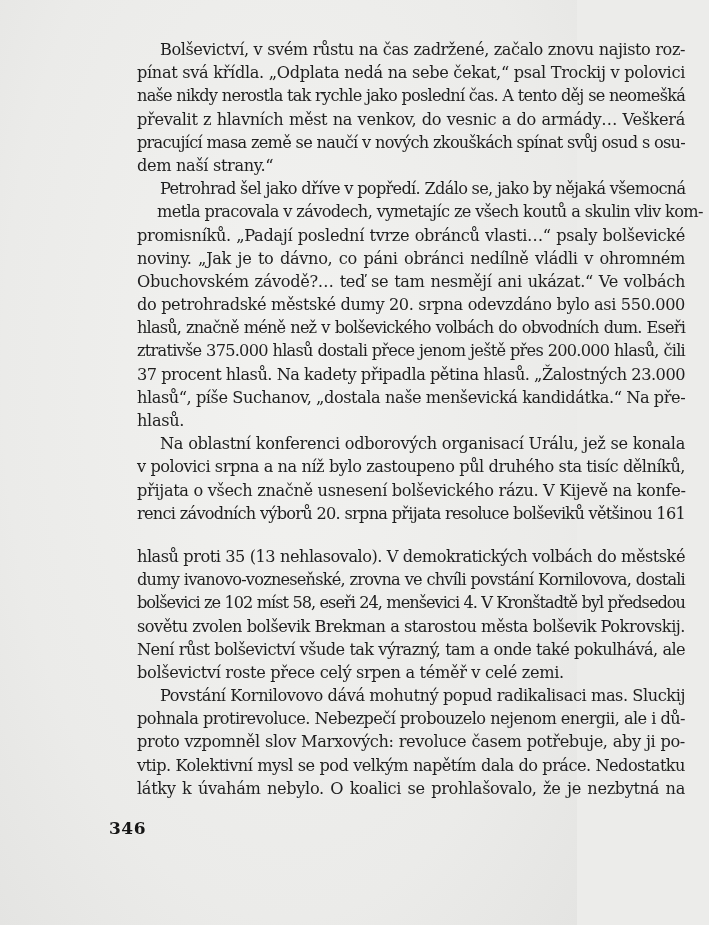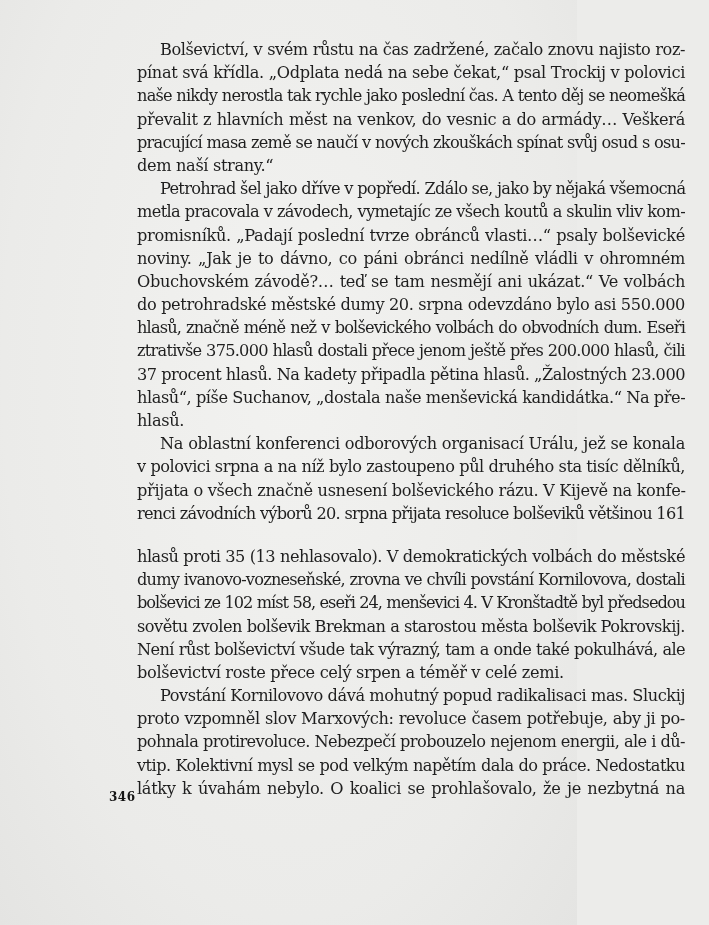--- a/index.html
+++ b/index.html
@@ -41,24 +41,24 @@
   }
   .line.last {
     text-align-last: left;
   }
   .line.indent {
     padding-left: 23px;
   }
   .page-number {
     position: absolute;
     left: 109px;
-    top: 790px;
+    top: 818px;
     font-family: "DejaVu Serif", "Liberation Serif", serif;
     font-weight: bold;
-    font-size: 12px;
+    font-size: 17px;
     color: #151515;
     letter-spacing: 0.5px;
   }
 </style>
 </head>
 <body>
 
 <div class="page">
   <div class="text-block">
 
@@ -66,21 +66,21 @@
       <span class="line indent" style="letter-spacing: -0.45px;">Bolševictví, v svém růstu na čas zadržené, začalo znovu najisto roz-</span>
       <span class="line">pínat svá křídla. „Odplata nedá na sebe čekat,“ psal Trockij v polovici</span>
       <span class="line" style="letter-spacing: -0.8px;">naše nikdy nerostla tak rychle jako poslední čas. A tento děj se neomešká</span>
       <span class="line">převalit z hlavních měst na venkov, do vesnic a do armády… Veškerá</span>
       <span class="line" style="letter-spacing: -0.75px;">pracující masa země se naučí v nových zkouškách spínat svůj osud s osu-</span>
       <span class="line last">dem naší strany.“</span>
     </div>
 
     <div>
       <span class="line indent" style="letter-spacing: -0.7px;">Petrohrad šel jako dříve v popředí. Zdálo se, jako by nějaká všemocná</span>
-      <span class="line" style="letter-spacing: -0.65px;">metla pracovala v závodech, vymetajíc ze všech koutů a skulin vliv kom-</span>
+      <span class="line" style="letter-spacing: -0.65px; margin-left: 20px;">metla pracovala v závodech, vymetajíc ze všech koutů a skulin vliv kom-</span>
       <span class="line">promisníků. „Padají poslední tvrze obránců vlasti…“ psaly bolševické</span>
       <span class="line">noviny. „Jak je to dávno, co páni obránci nedílně vládli v ohromném</span>
       <span class="line">Obuchovském závodě?… teď se tam nesmějí ani ukázat.“ Ve volbách</span>
       <span class="line" style="letter-spacing: -0.4px;">do petrohradské městské dumy 20. srpna odevzdáno bylo asi 550.000</span>
       <span class="line" style="letter-spacing: -0.85px;">hlasů, značně méně než v bolševického volbách do obvodních dum. Eseři</span>
       <span class="line" style="letter-spacing: -0.75px;">ztrativše 375.000 hlasů dostali přece jenom ještě přes 200.000 hlasů, čili</span>
       <span class="line" style="letter-spacing: -0.5px;">37 procent hlasů. Na kadety připadla pětina hlasů. „Žalostných 23.000</span>
       <span class="line" style="letter-spacing: -0.45px;">hlasů“, píše Suchanov, „dostala naše menševická kandidátka.“ Na pře-</span>
       <span class="line last">hlasů.</span>
     </div>
@@ -93,22 +93,22 @@
       <span class="line" style="letter-spacing: -0.5px; margin-top: 20px;">hlasů proti 35 (13 nehlasovalo). V demokratických volbách do městské</span>
       <span class="line" style="letter-spacing: -0.8px;">dumy ivanovo-vozneseňské, zrovna ve chvíli povstání Kornilovova, dostali</span>
       <span class="line" style="letter-spacing: -1px;">bolševici ze 102 míst 58, eseři 24, menševici 4. V Kronštadtě byl předsedou</span>
       <span class="line" style="letter-spacing: -0.5px;">sovětu zvolen bolševik Brekman a starostou města bolševik Pokrovskij.</span>
       <span class="line" style="letter-spacing: -0.6px;">Není růst bolševictví všude tak výrazný, tam a onde také pokulhává, ale</span>
       <span class="line last">bolševictví roste přece celý srpen a téměř v celé zemi.</span>
     </div>
 
     <div>
       <span class="line indent" style="letter-spacing: -0.45px;">Povstání Kornilovovo dává mohutný popud radikalisaci mas. Sluckij</span>
+      <span class="line" style="letter-spacing: -0.6px;">pohnala protirevoluce. Nebezpečí probouzelo nejenom energii, ale i dů-</span>
       <span class="line">proto vzpomněl slov Marxových: revoluce časem potřebuje, aby ji po-</span>
-      <span class="line" style="letter-spacing: -0.6px;">pohnala protirevoluce. Nebezpečí probouzelo nejenom energii, ale i dů-</span>
       <span class="line" style="letter-spacing: -0.55px;">vtip. Kolektivní mysl se pod velkým napětím dala do práce. Nedostatku</span>
       <span class="line">látky k úvahám nebylo. O koalici se prohlašovalo, že je nezbytná na</span>
     </div>
 
   </div>
 
   <div class="page-number">346</div>
 </div>
 
 </body></html>

